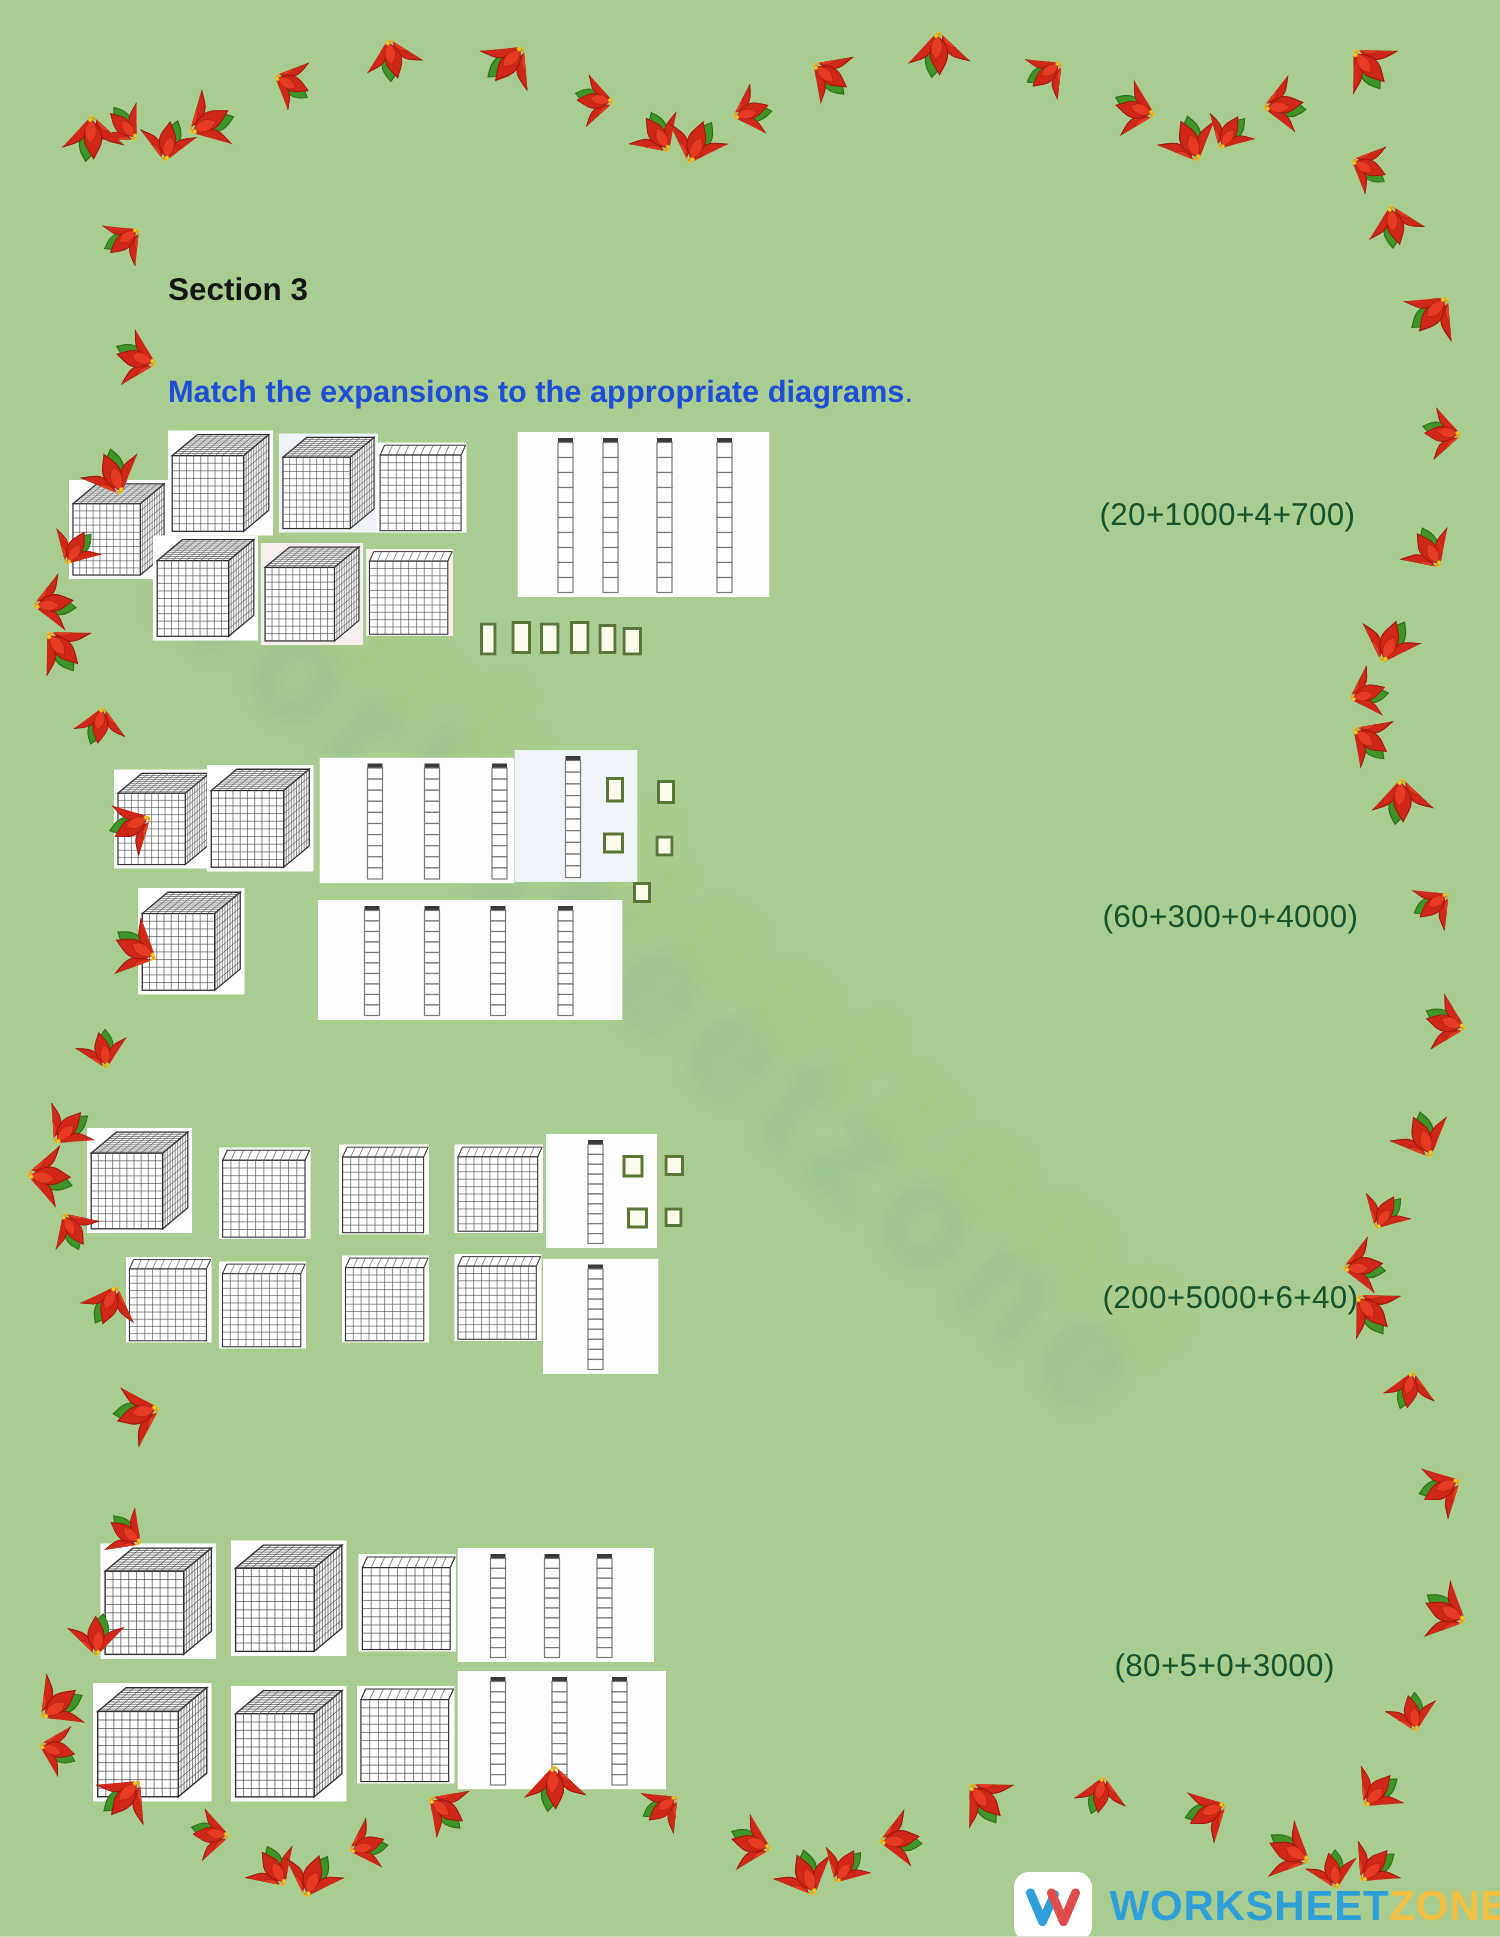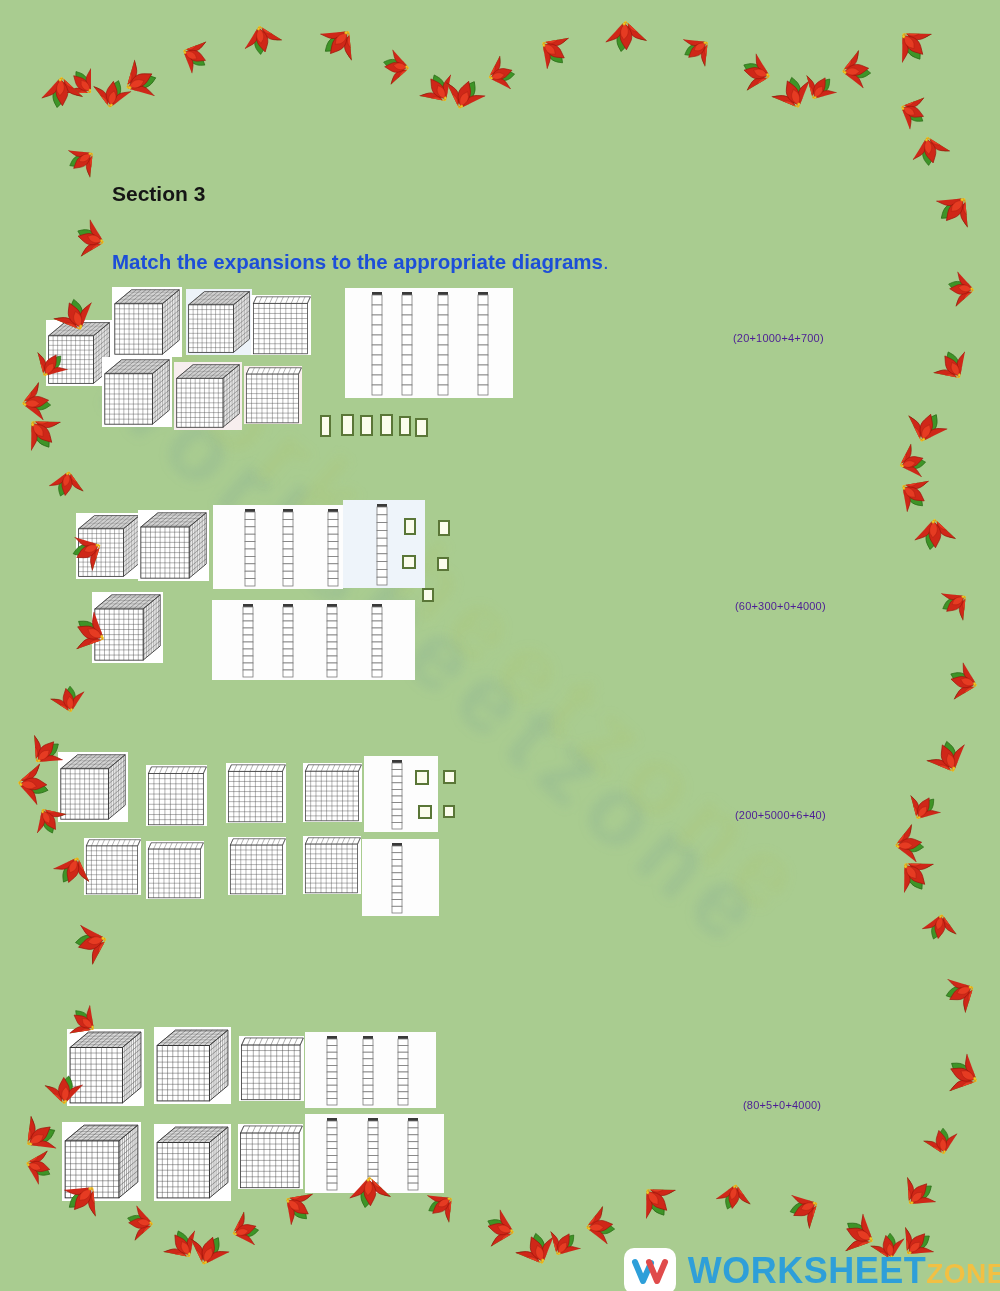--- a/index.html
+++ b/index.html
@@ -4,40 +4,40 @@
 <style>
   *{margin:0;padding:0;box-sizing:border-box}
   html,body{width:1000px;height:1291px;overflow:hidden}
   .page{position:relative;width:1000px;height:1291px;background:var(--bg,#a9cc90);overflow:hidden;
         font-family:Liberation Sans, sans-serif}
   
   .section-title{position:absolute;left:112px;top:182px;font-size:21px;font-weight:bold;color:#151515;z-index:20}
   .instruction{position:absolute;left:112px;top:250px;font-size:20.5px;color:#1d4ed8;z-index:20}
   .instruction .b{font-weight:bold}
   
-  .expr{position:absolute;font-size:11px;color:#4c1d95;z-index:20;letter-spacing:0.2px}
+  .expr{position:absolute;font-size:21px;color:#14532d;z-index:20;letter-spacing:0.2px}
   .expr-1{left:733px;top:332px}
   .expr-2{left:735px;top:600px}
-  .expr-3{left:735px;top:809px}
+  .expr-3{left:735px;top:854px}
   .expr-4{left:743px;top:1099px}
   
   .watermark{position:absolute;inset:0;pointer-events:none;z-index:1}
   .wm{position:absolute;font-weight:bold;white-space:nowrap;transform-origin:left top;filter:blur(6px)}
   .wm-a{left:150px;top:330px;font-size:96px;letter-spacing:12px;color:rgba(70,115,155,0.12);transform:rotate(41deg)}
   .wm-b{left:190px;top:300px;font-size:96px;letter-spacing:12px;color:rgba(175,175,45,0.09);transform:rotate(41deg)}
   
   #blocks-root svg.block{position:absolute;z-index:10}
   .unit{position:absolute;border:2px solid var(--unit-border,#5a7637);background:#fbfcec;z-index:10}
   
   #border-root svg.flower{position:absolute;z-index:50}
   
   .brand{position:absolute;right:-6px;top:1251px;height:40px;display:flex;align-items:center;z-index:60}
   .brand-tile{width:52px;height:46px;background:#fff;border-radius:10px;display:flex;align-items:center;
               justify-content:center;margin-right:12px}
-  .bw1{color:var(--brand-blue,#2e9fd9);font-weight:bold;font-size:36px;letter-spacing:0.5px}
+  .bw1{color:var(--brand-blue,#2e9fd9);font-weight:bold;font-size:28px;letter-spacing:0.5px}
   .bw2{color:var(--brand-yellow,#f2c043);font-weight:bold;font-size:28px;letter-spacing:0.5px}
 </style>
 </head>
 <body>
 
 <div class="page">
 
   <svg width="0" height="0" style="position:absolute" aria-hidden="true">
     <defs>
       <symbol id="sym-cube" viewBox="0 0 100 100">
@@ -435,21 +435,21 @@
           <rect x="103" y="55.3" width="10" height="6.9" fill="#ffffff" stroke="#7a7a7a" stroke-width="0.8"></rect>
           <rect x="103" y="62.2" width="10" height="6.9" fill="#ffffff" stroke="#7a7a7a" stroke-width="0.8"></rect>
           <rect x="103" y="69.1" width="10" height="6.9" fill="#ffffff" stroke="#7a7a7a" stroke-width="0.8"></rect>
         </svg>
       </div>
     </div>
 
   <div class="expr expr-1">(20+1000+4+700)</div>
   <div class="expr expr-2">(60+300+0+4000)</div>
   <div class="expr expr-3">(200+5000+6+40)</div>
-  <div class="expr expr-4">(80+5+0+4000)</div>
+  <div class="expr expr-4">(80+5+0+3000)</div>
 
   <div id="border-root">
       <svg class="flower" style="left:37px;top:39px;width:54px;height:54px;transform:rotate(0deg)" viewBox="-32 -32 64 64">
         <use href="#sym-flower"></use>
       </svg>
       <svg class="flower" style="left:86px;top:37px;width:59px;height:59px;transform:rotate(53deg)" viewBox="-32 -32 64 64">
         <use href="#sym-flower"></use>
       </svg>
       <svg class="flower" style="left:134px;top:34px;width:64px;height:64px;transform:rotate(106deg)" viewBox="-32 -32 64 64">
         <use href="#sym-flower"></use>

